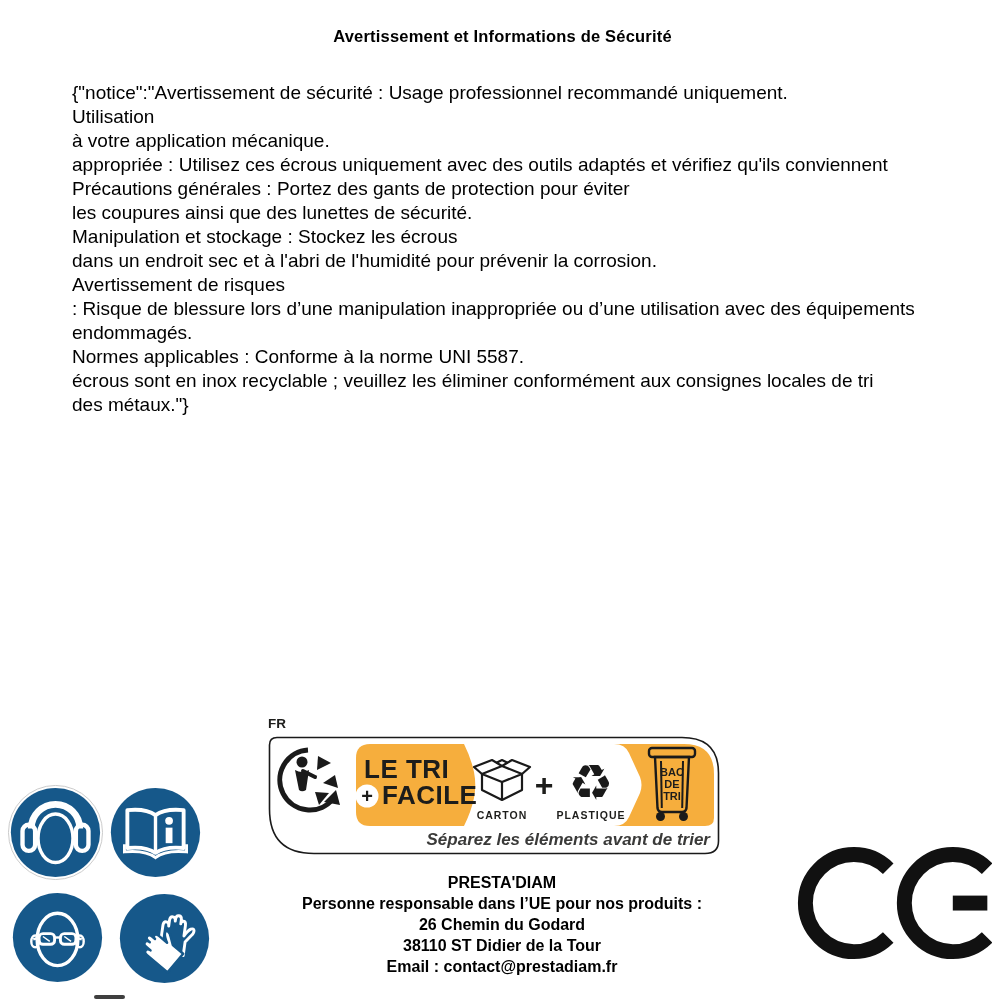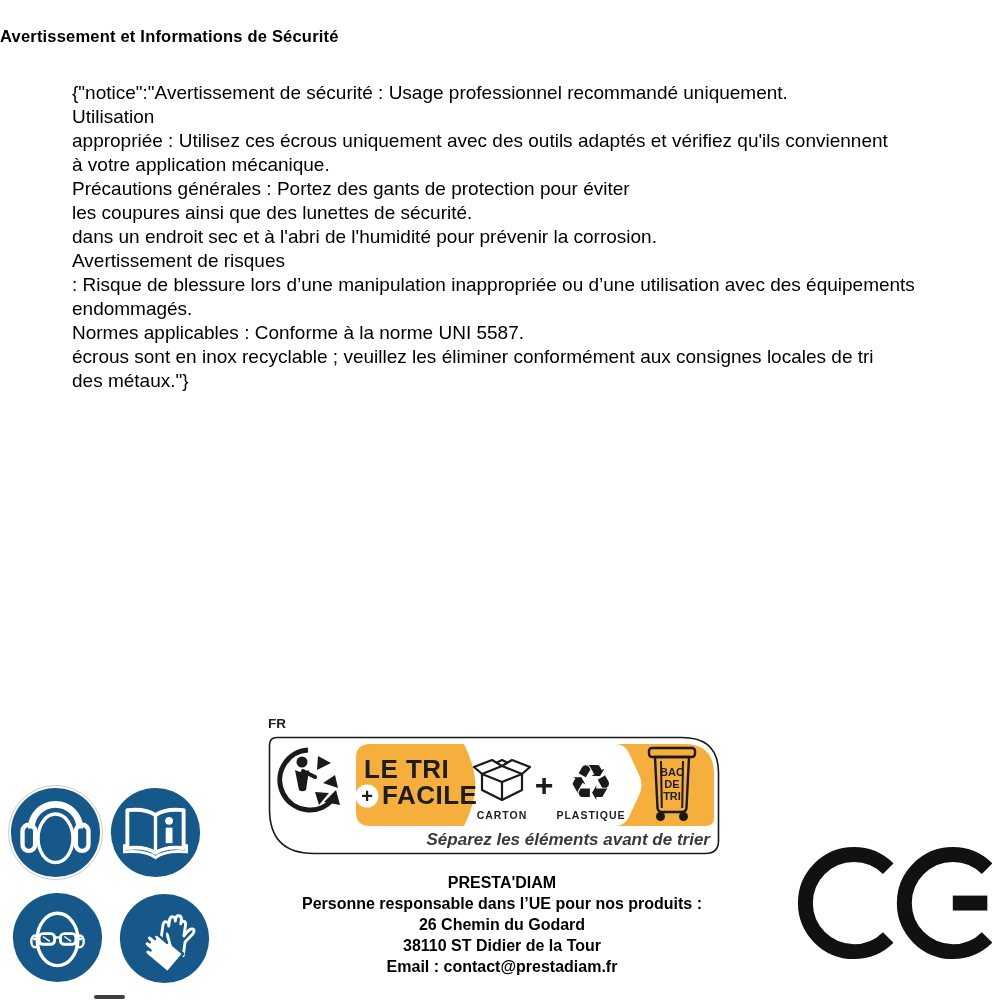--- a/index.html
+++ b/index.html
@@ -9,20 +9,21 @@
     width: 1005px;
     height: 1005px;
     background: #ffffff;
     font-family: "Liberation Sans", sans-serif;
     color: #000;
     overflow: hidden;
   }
   .page-title {
     position: absolute;
     left: 0; right: 0; top: 27px;
+    text-align: center;
     font-size: 16.5px;
     font-weight: bold;
     letter-spacing: 0.2px;
   }
   .notice-block {
     position: absolute;
     left: 72px; top: 81px;
     width: 930px;
     font-size: 19px;
     line-height: 24px;
@@ -75,24 +76,25 @@
 </head>
 <body>
 
 <div class="canvas">
 
   <div class="page-title">Avertissement et Informations de Sécurité</div>
 
   <div class="notice-block">
     <div class="notice-line">{"notice":"Avertissement de sécurité : Usage professionnel recommandé uniquement.</div>
     <div class="notice-line">Utilisation</div>
+    <div class="notice-line">à votre application mécanique.</div>
     <div class="notice-line">appropriée : Utilisez ces écrous uniquement avec des outils adaptés et vérifiez qu'ils conviennent</div>
-    <div class="notice-line">à votre application mécanique.</div>
     <div class="notice-line">Précautions générales : Portez des gants de protection pour éviter</div>
     <div class="notice-line">les coupures ainsi que des lunettes de sécurité.</div>
+    <div class="notice-line">Manipulation et stockage : Stockez les écrous</div>
     <div class="notice-line">dans un endroit sec et à l'abri de l'humidité pour prévenir la corrosion.</div>
     <div class="notice-line">Avertissement de risques</div>
     <div class="notice-line">: Risque de blessure lors d’une manipulation inappropriée ou d’une utilisation avec des équipements</div>
     <div class="notice-line">endommagés.</div>
     <div class="notice-line">Normes applicables : Conforme à la norme UNI 5587.</div>
     <div class="notice-line">écrous sont en inox recyclable ; veuillez les éliminer conformément aux consignes locales de tri</div>
     <div class="notice-line">des métaux."}</div>
   </div>
 
   <div class="fr-code">FR</div>

